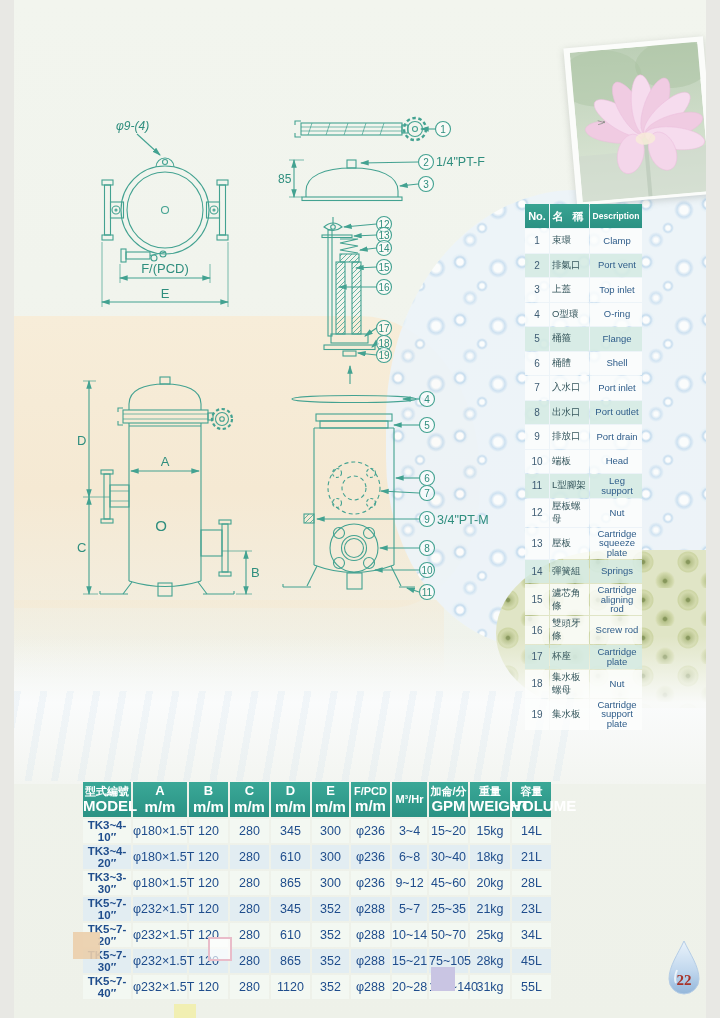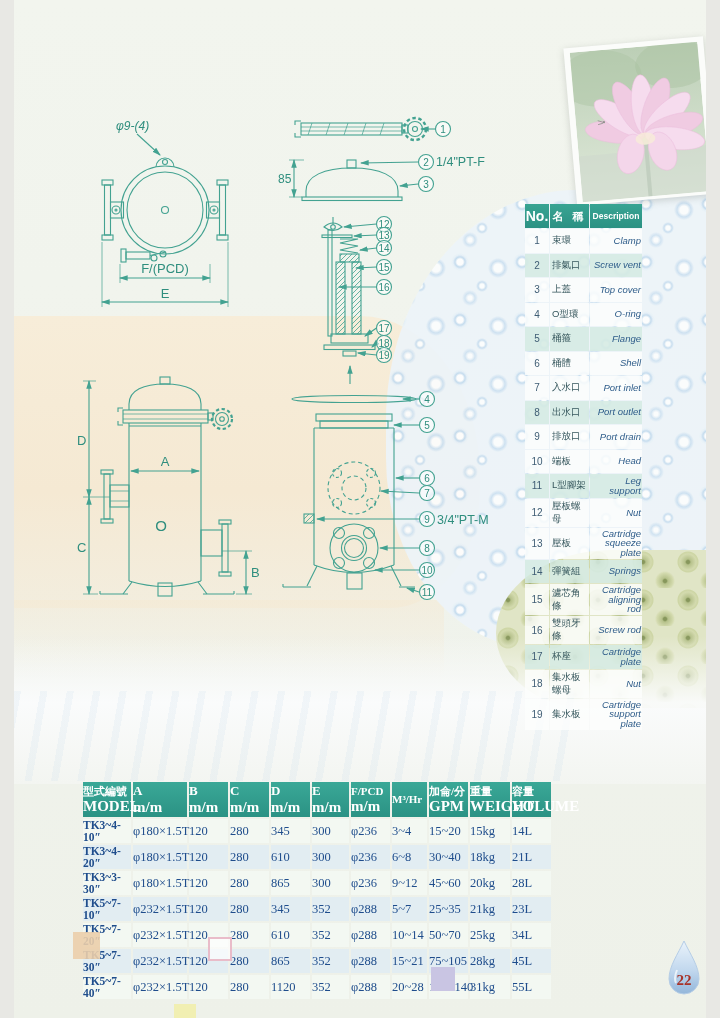--- a/index.html
+++ b/index.html
@@ -44,31 +44,31 @@
   .drw{position:absolute;}
   .ln{fill:none;stroke:#43a291;stroke-width:1.1;}
   .lnt{fill:none;stroke:#43a291;stroke-width:.7;}
   .dtx{fill:#2f8e7e;font-family:"Liberation Sans",sans-serif;}
   .co-c{fill:rgba(255,255,255,.55);stroke:#43a291;stroke-width:1.1;}
   .co-t{font-size:10px;fill:#2f8e7e;text-anchor:middle;font-family:"Liberation Sans",sans-serif;}
   
   .parts{position:absolute;left:510px;top:203px;width:119px;border-collapse:separate;
         border-spacing:1.5px;table-layout:fixed;}
   .parts th{background:linear-gradient(#38a493,#2b9183);color:#fff;height:24px;font-weight:bold;padding:0;}
-  th.pt-no{width:24px;font-size:14px;}
+  th.pt-no{width:24px;font-size:11px;}
   th.pt-name{width:39px;font-size:11px;letter-spacing:3px;}
   th.pt-desc{width:52px;font-size:8.5px;text-align:center;}
   .parts td{height:21.5px;vertical-align:middle;background:rgba(252,254,252,.82);}
   td.pt-no{font-size:10px;color:#3f5d74;text-align:center;}
   td.pt-name{font-size:9.5px;color:#35565c;text-align:left;padding-left:2px;}
-  td.pt-desc{font-size:9.5px;color:#2f5d8a;text-align:right;padding-left:3px;line-height:1.02;font-style:italic;}
+  td.pt-desc{font-size:9.5px;color:#2f5d8a;text-align:center;padding-left:3px;line-height:1.02;}
   .parts tr.tint td{background:rgba(213,235,226,.88);}
   
   .spec{position:absolute;left:67px;top:780px;width:472px;border-collapse:separate;
-        border-spacing:2px;table-layout:fixed;font-family:Liberation Serif, serif;text-align:left;}
+        border-spacing:2px;table-layout:fixed;font-family:Liberation Sans, sans-serif;text-align:center;}
   .spec th{background:linear-gradient(#3aa897,#2b9284);color:#fff;height:35px;font-weight:bold;padding:0;vertical-align:middle;}
   .spec th .l1{font-size:13px;line-height:1.15;}
   .spec th .l1.small{font-size:11px;}
   .spec th .l2{font-size:15px;line-height:1.1;}
   .spec td{height:14.5px;font-size:12.5px;color:#1f4d8c;background:#f3f8f2;padding:0;}
   .spec td.model{font-size:11.5px;font-weight:bold;}
   .spec tr.alt td{background:#e2edf2;}
   
   .pagedrop{position:absolute;left:650px;top:938px;width:40px;height:62px;}
 </style>
@@ -403,26 +403,26 @@
     </thead>
     <tbody>
         <tr>
           <td class="pt-no">1</td>
           <td class="pt-name">束環</td>
           <td class="pt-desc">Clamp</td>
         </tr>
         <tr class="tint">
           <td class="pt-no">2</td>
           <td class="pt-name">排氣口</td>
-          <td class="pt-desc">Screw vent</td>
+          <td class="pt-desc">Port vent</td>
         </tr>
         <tr>
           <td class="pt-no">3</td>
           <td class="pt-name">上蓋</td>
-          <td class="pt-desc">Top cover</td>
+          <td class="pt-desc">Top inlet</td>
         </tr>
         <tr>
           <td class="pt-no">4</td>
           <td class="pt-name">O型環</td>
           <td class="pt-desc">O-ring</td>
         </tr>
         <tr class="tint">
           <td class="pt-no">5</td>
           <td class="pt-name">桶箍</td>
           <td class="pt-desc">Flange</td>

